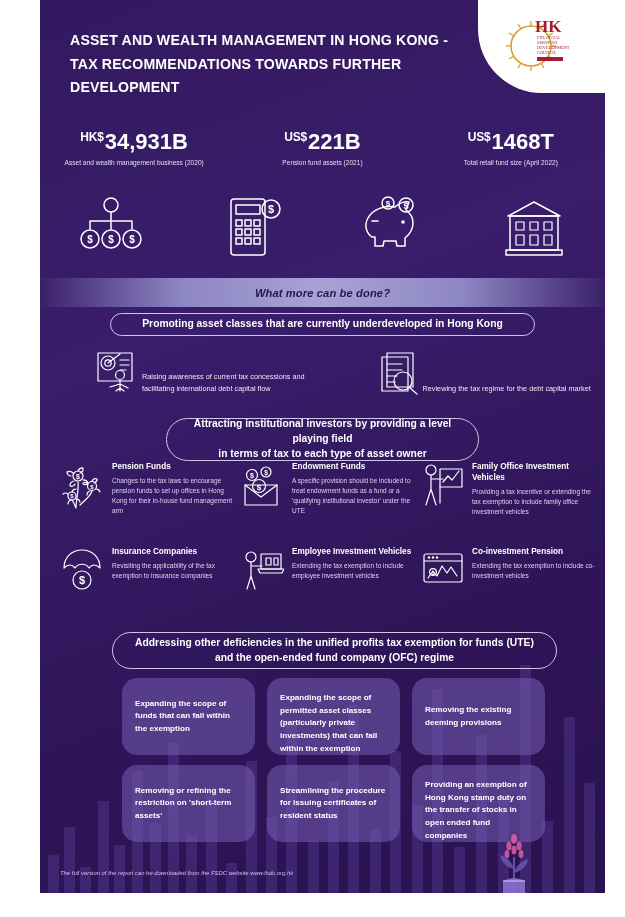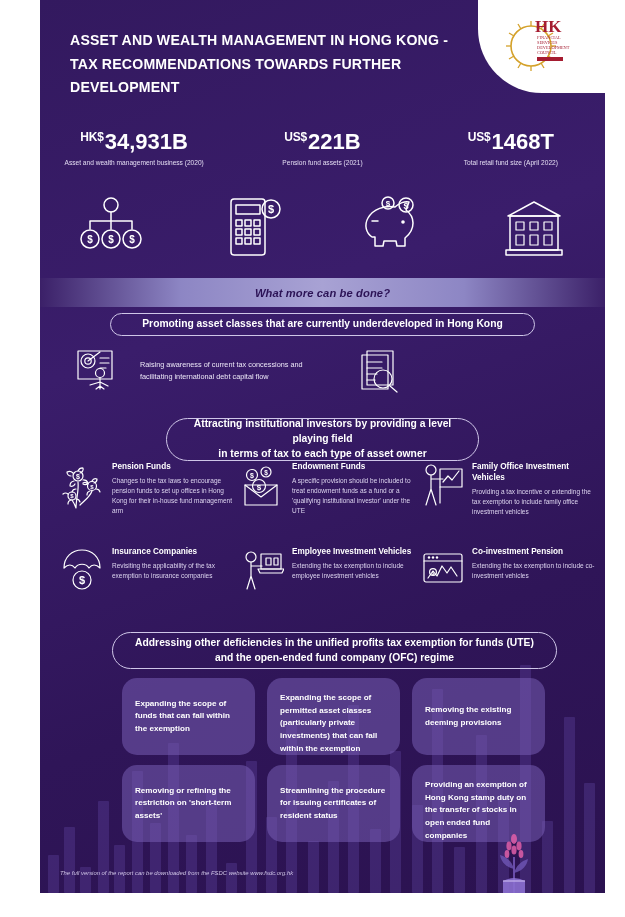--- a/index.html
+++ b/index.html
@@ -69,21 +69,21 @@
     position:absolute; border:1.1px solid #cfc6e8; border-radius:40px;
     color:#ffffff; text-align:center; display:flex; align-items:center; justify-content:center;
     font-weight:bold; font-size:10.3px; line-height:1.45; padding:5px 22px;
   }
   #pill-1 { left:70px; top:313px; width:425px; height:23px; }
   #pill-2 { left:126px; top:418px; width:313px; height:43px; }
   #pill-3 { left:72px; top:632px; width:445px; height:37px; }
 
   
   .duo { position:absolute; left:0; top:345px; width:565px; height:50px; display:flex; }
-  .duo .item { flex:1; display:flex; align-items:center; gap:20px; padding-left:36px; }
+  .duo .item { flex:1; display:flex; align-items:flex-end; gap:2px; padding-left:56px; }
   .duo .ico { flex:0 0 auto; margin-top:2px; }
   .duo .txt { color:#ece7f7; font-size:7.3px; line-height:1.65; padding-top:2px; }
 
   
   .grid3 { position:absolute; left:22px; top:462px; width:540px; }
   .grow { display:flex; height:85px; }
   .gcell { flex:1; display:flex; gap:8px; padding-right:6px; }
   .gcell .ico { flex:0 0 auto; margin-top:1px; }
   .gcell .body { flex:1 1 auto; }
   .gcell h4 { color:#ffffff; font-size:8.2px; font-weight:bold; line-height:1.32; margin-bottom:3px; }
@@ -287,20 +287,21 @@
       <div class="item">
         <span class="ico">
           <svg width="42" height="44" viewBox="0 0 42 44">
             <rect class="stt" x="8" y="2" width="26" height="34"></rect>
             <rect class="stt" x="3" y="6" width="26" height="34"></rect>
             <path class="stt" d="M8 13 h15 M8 19 h15 M8 25 h10 M8 31 h8"></path>
             <circle class="stt" cx="24" cy="30" r="9"></circle>
             <path class="stt" d="M31 37 l7 6"></path>
           </svg>
         </span>
+        <span class="txt">Reviewing the tax regime for the debt capital market</span>
       </div>
     </div>
 
     <div class="pill" id="pill-2">
       <span>
         <span>Attracting institutional investors by providing a level playing field</span><br>
         <span>in terms of tax to each type of asset owner</span>
       </span>
     </div>
 

